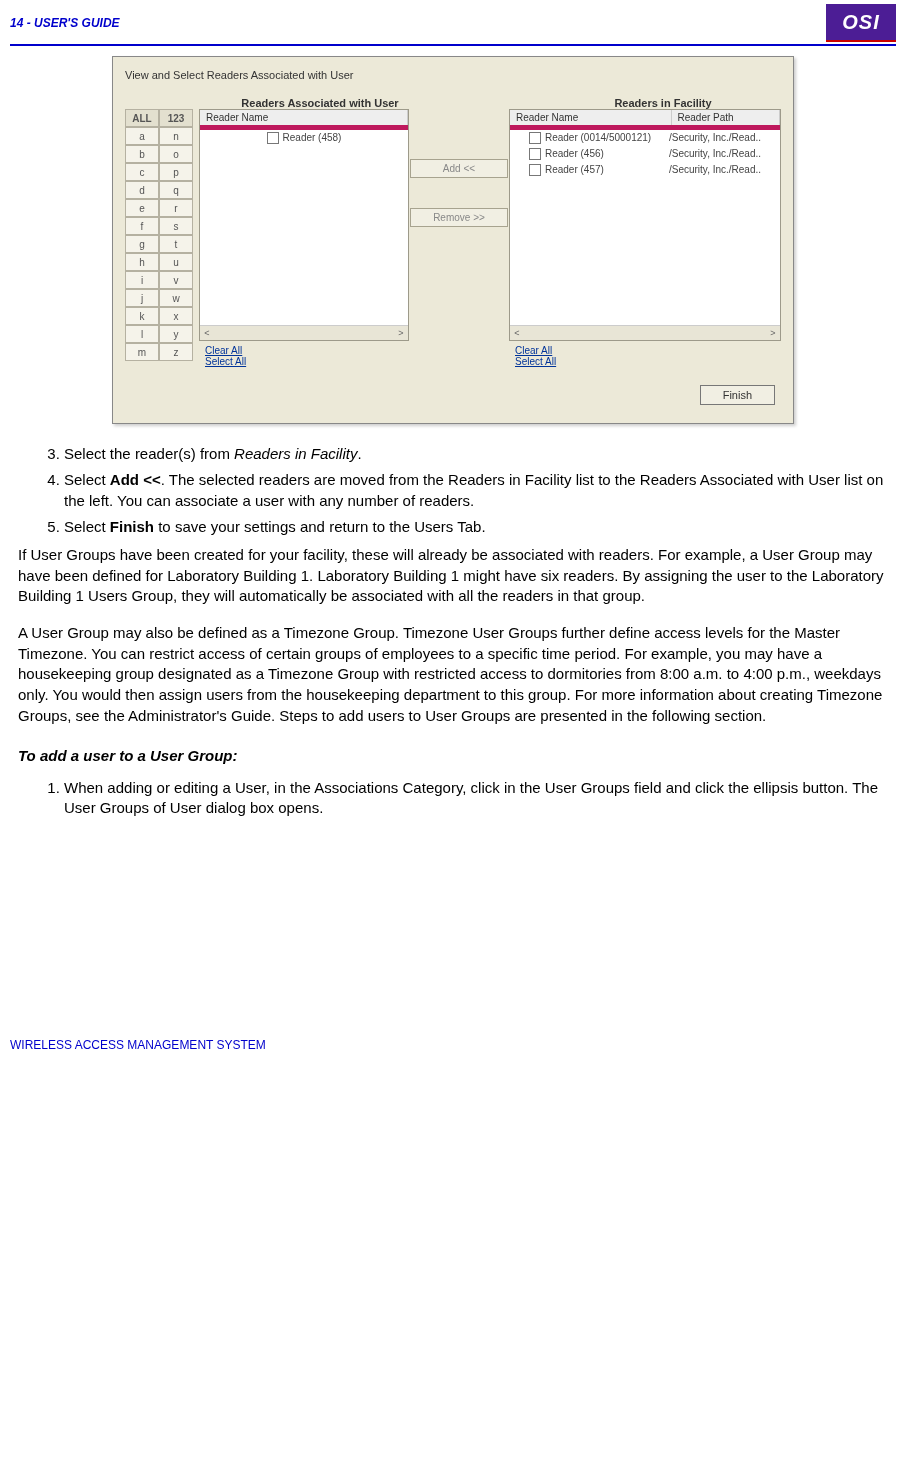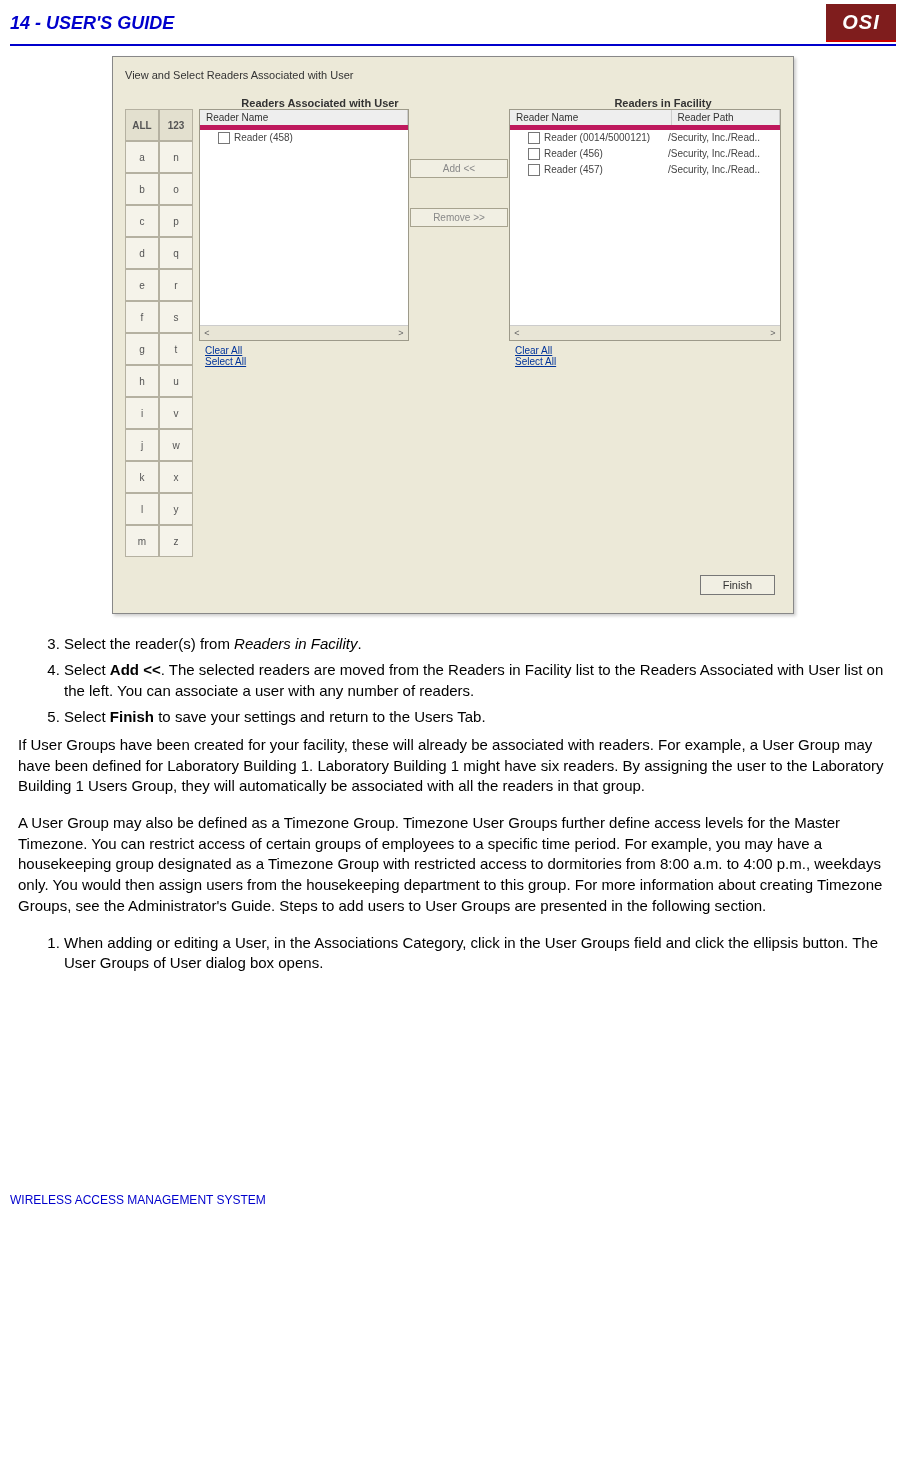--- a/index.html
+++ b/index.html
@@ -13,26 +13,26 @@
   .header {
     display: flex;
     align-items: center;
     justify-content: space-between;
     padding: 4px 10px 0 10px;
   }
   .header-left {
     font-style: italic;
     font-weight: bold;
     color: #0000cc;
-    font-size: 18px;
+    font-size: 12px;
   }
   .logo {
     width: 70px;
     height: 36px;
-    background: #7f1d1d;
+    background: #4c1d95;
     display: flex;
     align-items: center;
     justify-content: center;
     color: #fff;
     font-style: italic;
     font-weight: bold;
     font-size: 20px;
     border-bottom: 2px solid #c00;
     letter-spacing: 1px;
   }
@@ -68,39 +68,39 @@
   .grid-row { display:flex; align-items:flex-start; }
 
   .alpha {
     display:flex;
     width:70px;
     flex-wrap:wrap;
     margin-right:4px;
   }
   .alpha div {
     box-sizing:border-box;
-    width:34px; height:32px;
+    width:34px; height:18px;
     border:1px solid #b5b1a1;
     background:#f5f3ea;
     font-size:10px;
     display:flex;align-items:center;justify-content:center;
     color:#555;
   }
   .alpha .head { background:#e3e0cf; font-weight:bold; }
 
   .listbox {
     border:1px solid #9d9a8a;
     background:#fff;
     height:230px;
     overflow:hidden;
     position:relative;
   }
   .listbox .lhdr { display:flex; background:#eee; border-bottom:5px solid #be185d; }
   .listbox .lhdr div { padding:2px 6px; font-size:10px; border-right:1px solid #ccc; }
-  .listbox .litem { display:flex; padding:2px 18px; font-size:10px; color:#444; }
+  .listbox .litem { display:flex; padding:2px 18px; font-size:10px; color:#444;justify-content:center; }
   .listbox .litem span.cb { display:inline-block; width:10px; height:10px; border:1px solid #777; margin-right:4px; }
   .scroll-x { position:absolute; bottom:0; left:0; right:0; height:14px; background:#e8e5d6; border-top:1px solid #ccc; display:flex; justify-content:space-between;}
   .scroll-x span{ width:14px; display:flex;align-items:center;justify-content:center;color:#666;font-size:9px;}
 
   .middle-btns { width:100px; display:flex; flex-direction:column; align-items:center; gap:30px; padding-top:50px;}
   .btn {
     background:#f1efe3; border:1px solid #a7a38f;
     padding:3px 12px; font-size:10px; color:#888; width:72px; text-align:center;
   }
 
@@ -248,19 +248,20 @@
 
   <ol start="3" id="ol-a">
       <li>Select the reader(s) from <i>Readers in Facility</i>.</li>
       <li>Select <b>Add &lt;&lt;</b>.   The selected readers are moved from the Readers in Facility list to the Readers Associated with User list on the left.   You can associate a user with any number of readers.</li>
       <li>Select <b>Finish</b> to save your settings and return to the Users Tab.</li>
     </ol>
 
   <div class="para">If User Groups have been created for your facility, these will already be associated with readers.  For example, a User Group may have been defined for Laboratory Building 1.   Laboratory Building 1 might have six readers.   By assigning the user to the Laboratory Building 1 Users Group, they will automatically be associated with all the readers in that group.</div>
   <div class="para">A User Group may also be defined as a Timezone Group.   Timezone User Groups further define access levels for the Master Timezone.   You can restrict access of certain groups of employees to a specific time period.   For example, you may have a housekeeping group designated as a Timezone Group with restricted access to dormitories from 8:00 a.m. to 4:00 p.m., weekdays only.   You would then assign users from the housekeeping department to this group.   For more information about creating Timezone Groups, see the Administrator's Guide.   Steps to add users to User Groups are presented in the following section.</div>
 
+  <div class="subhead">To add a user to a User Group:</div>
   <ol start="1">
     <li><span>When adding or editing a User, in the Associations Category, click in the User Groups field and click the ellipsis button.   The User Groups of User dialog box opens.</span></li>
   </ol>
 
 </div>
 
 <div class="footer">WIRELESS ACCESS MANAGEMENT SYSTEM</div>
 
 </body></html>

